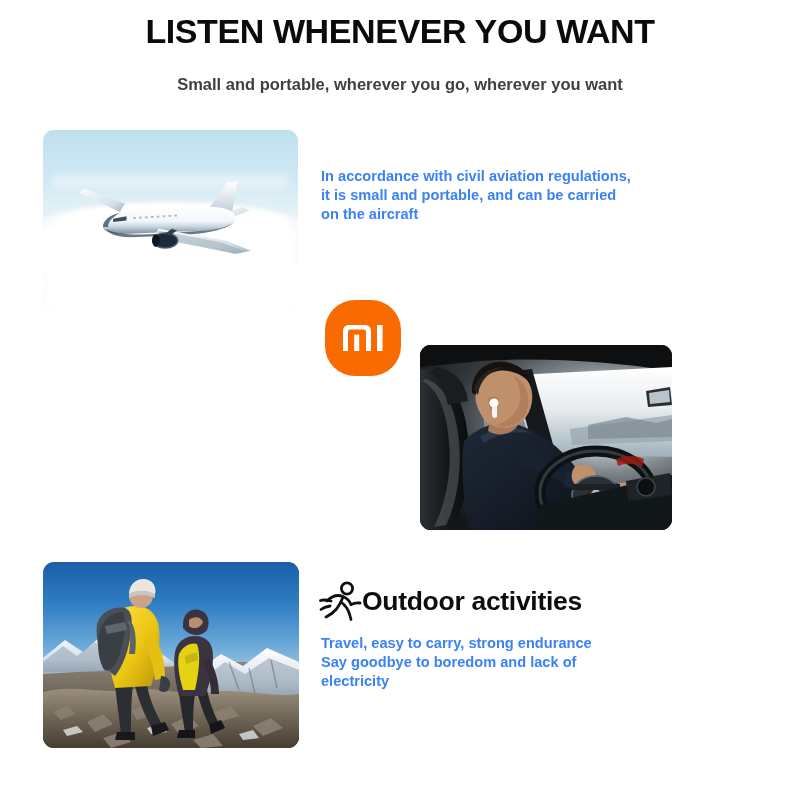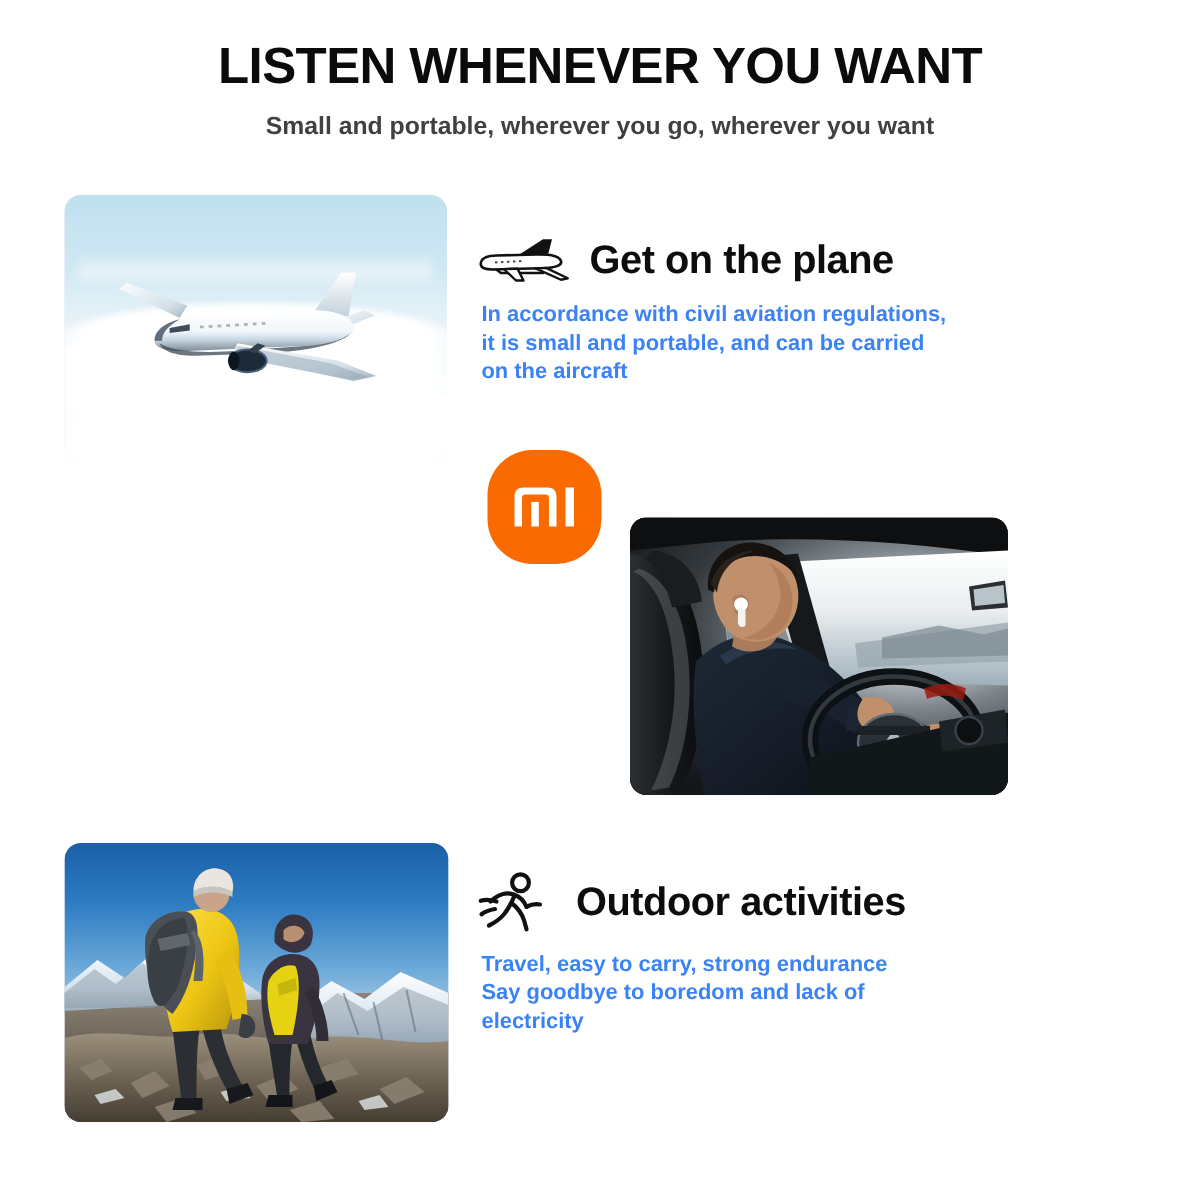--- a/index.html
+++ b/index.html
@@ -15,21 +15,21 @@
     font-family: "Liberation Sans", sans-serif;
     color: #111111;
     -webkit-font-smoothing: antialiased;
   }
 
   .page { position: relative; width: 800px; height: 800px; }
 
   
   .headline {
     position: absolute;
-    top: 25px; left: 0; width: 800px;
+    top: 12px; left: 0; width: 800px;
     text-align: center;
     font-size: 34px;
     font-weight: 700;
     letter-spacing: -0.4px;
     color: #0b0b0b;
     white-space: nowrap;
   }
   .subhead {
     position: absolute;
     top: 75px; left: 0; width: 800px;
@@ -138,21 +138,21 @@
   #feature-plane { left: 318px; top: 156px; width: 400px; }
   #feature-plane .f-body { margin-top: 11px; margin-left: 3px; }
 
   
   #feature-drive { left: 84px; top: 392px; width: 320px; text-align: right; }
   #feature-drive .f-head { justify-content: flex-end; gap: 15px; }
   #feature-drive .f-body { margin-top: 12px; }
 
   
   #feature-outdoor { left: 318px; top: 580px; width: 400px; }
-  #feature-outdoor .f-head { gap: 22px; }
+  #feature-outdoor .f-head { gap: 0; }
   #feature-outdoor .f-body { margin-top: 12px; margin-left: 3px; }
 </style>
 </head>
 <body>
 
 <div class="page">
 
   <div class="headline">LISTEN WHENEVER YOU WANT</div>
 
   <div class="subhead">Small and portable, wherever you go, wherever you want</div>
@@ -222,39 +222,20 @@
 
         <ellipse cx="104" cy="84" rx="15" ry="9" fill="#1d2b38"></ellipse>
         <ellipse cx="104" cy="84" rx="15" ry="9" fill="none" stroke="#46607a" stroke-width="1.6"></ellipse>
         <ellipse cx="93" cy="84" rx="4.5" ry="7.5" fill="#0c161f"></ellipse>
         <path d="M104 76 L112 70 L118 72 L110 78 Z" fill="#33414f"></path>
       </svg>
     </div>
   </div>
 
   <div class="feature" id="feature-plane">
-    <div class="f-head">
-      <span class="f-icon">
-        <svg width="62" height="34" viewBox="0 0 62 34">
-          <path d="M3 21.5 L44 21.5 L44 26 L16 26 L10 21.5" fill="none" stroke="#111" stroke-width="1.7" stroke-linejoin="round"></path>
-          <path d="M2.5 20 C2.5 16.5 6 14.5 13 14.3 L40 13.6 C49 13.4 55 15 56 18 C57 21 52 22.6 44 22.8 L11 23.6 C5.5 23.7 2.5 22.6 2.5 20 Z" fill="#fff" stroke="#111" stroke-width="1.7" stroke-linejoin="round"></path>
-          <path d="M28 13.8 L44 3.5 L50 3.5 L47.5 13.2 Z" fill="#111"></path>
-          <path d="M18 23.4 L26 31 L31 31 L27 23.1 Z" fill="#fff" stroke="#111" stroke-width="1.6" stroke-linejoin="round"></path>
-          <path d="M39 22.9 L56 30.5 L60.5 29.5 L46 22.6 Z" fill="#fff" stroke="#111" stroke-width="1.6" stroke-linejoin="round"></path>
-          <g fill="#111" opacity="0.75">
-            <rect x="12" y="18.2" width="1.6" height="1.4"></rect>
-            <rect x="16" y="18" width="1.6" height="1.4"></rect>
-            <rect x="20" y="17.8" width="1.6" height="1.4"></rect>
-            <rect x="24" y="17.6" width="1.6" height="1.4"></rect>
-            <rect x="28" y="17.4" width="1.6" height="1.4"></rect>
-          </g>
-        </svg>
-      </span>
-      <span class="f-title">Get on the plane</span>
-    </div>
     <div class="f-body">In accordance with civil aviation regulations,
 it is small and portable, and can be carried
 on the aircraft</div>
   </div>
 
   <div id="mi-logo">
     <svg width="44" height="30" viewBox="0 0 44 30">
       <path d="M2 28 L2 8 C2 4.2 4.2 2 8 2 L24 2 C27.8 2 30 4.2 30 8 L30 28 L25 28 L25 9 C25 7.4 24.2 6.6 22.6 6.6 L9.4 6.6 C7.8 6.6 7 7.4 7 9 L7 28 Z" fill="#ffffff"></path>
       <rect x="13.2" y="11.6" width="5" height="16.4" fill="#ffffff"></rect>
       <rect x="36" y="2" width="5.6" height="26" fill="#ffffff"></rect>

